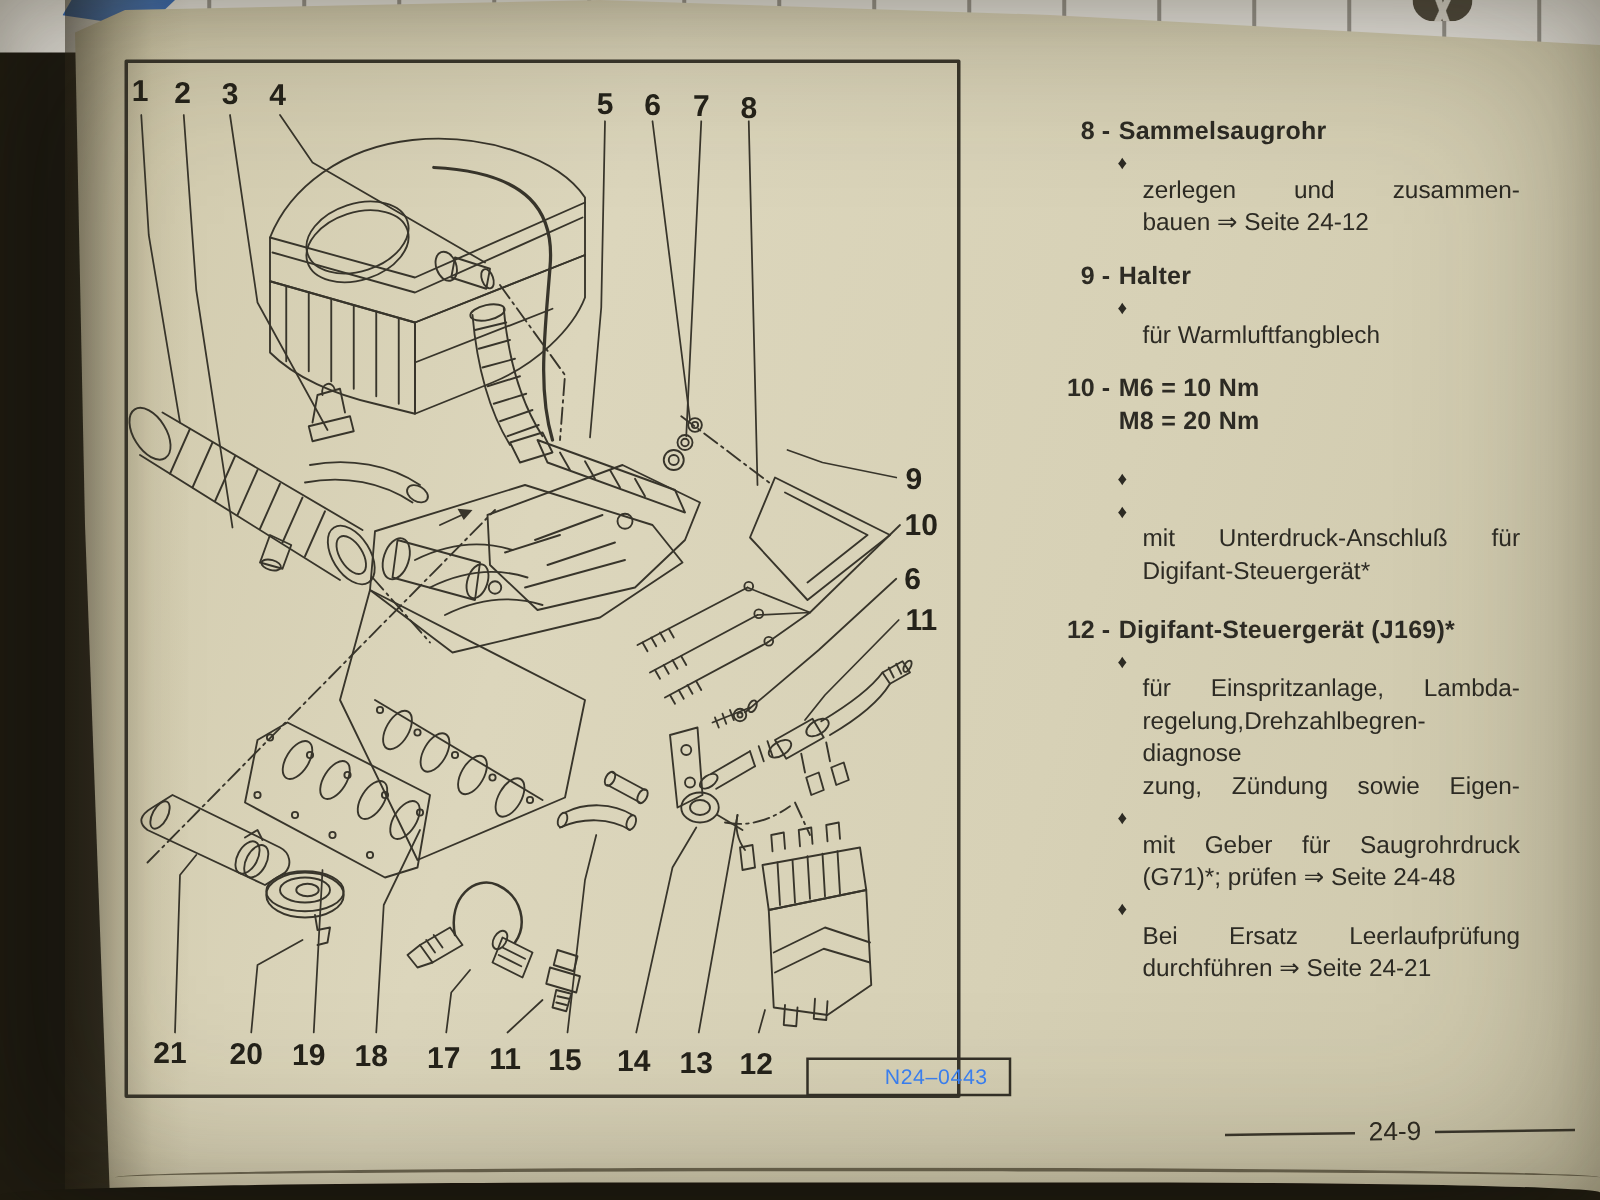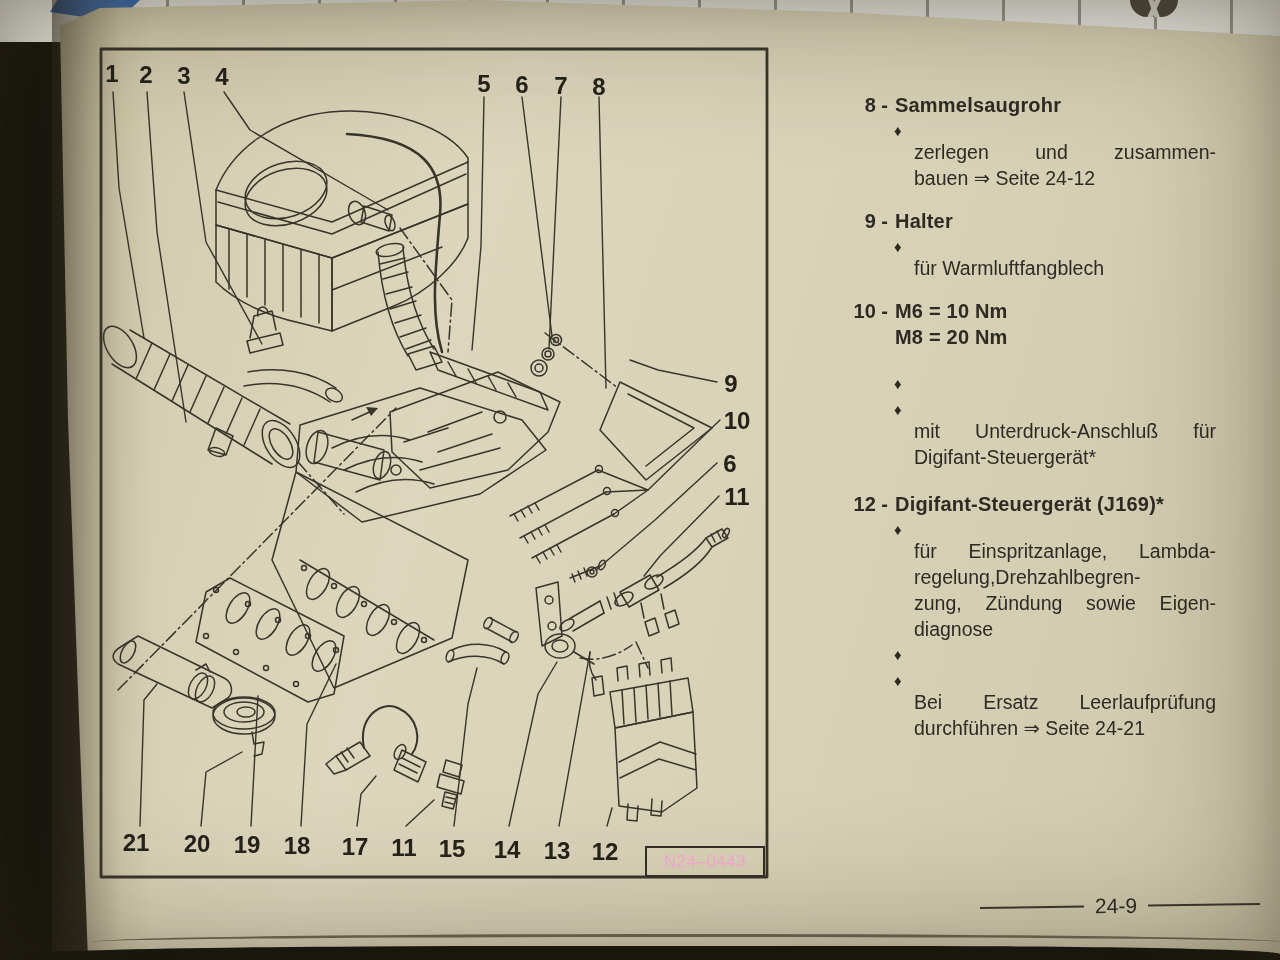--- a/index.html
+++ b/index.html
@@ -27,22 +27,22 @@
   .bottom-dark{position:absolute;left:0;top:946px;width:1280px;height:14px;background:#15130d;
         border-radius:40% 30% 0 0/10px 8px 0 0;}
   .vignette{position:absolute;inset:0;pointer-events:none;
         box-shadow:inset 0 0 150px rgba(46,38,20,.42),inset 0 0 40px rgba(46,38,20,.18);}
   svg.art{position:absolute;left:0;top:0;}
   
   .callout{position:absolute;transform:translateX(-50%);font-weight:bold;font-size:24px;
            color:#24221a;white-space:nowrap;}
   
   .figbox{position:absolute;left:645px;top:846px;width:116px;height:27px;border:2px solid #333027;
-          display:flex;align-items:center;justify-content:center;font-size:17px;color:#f9a8d4;
-          letter-spacing:.5px;}
+          display:flex;align-items:center;justify-content:center;font-size:17px;color:#3b82f6;
+          letter-spacing:.5px;padding-left:44px;}
   
   .legend{position:absolute;left:842px;top:92px;width:384px;color:#2d2b24;
           font-size:19.5px;line-height:26px;}
   .sec{margin-bottom:17px;}
   .sec.s11{margin-top:21px;}
   .sec.s12{margin-top:21px;}
   .hrow{display:flex;font-weight:bold;font-size:20px;}
   .hrow .num{flex:0 0 46px;width:46px;text-align:right;}
   .hrow .ttl{margin-left:7px;letter-spacing:.2px;}
   .bul{display:flex;}
@@ -382,26 +382,30 @@
     <div class="sec s12">
       <div class="hrow">
         <span class="num">12 -</span>
         <span class="ttl">Digifant-Steuergerät (J169)*</span>
       </div>
       <div class="bul">
         <span class="di">♦</span>
         <div class="bl">
           <div class="ln j">für Einspritzanlage, Lambda-</div>
           <div class="ln">regelung,Drehzahlbegren-</div>
+          <div class="ln">diagnose</div>
           <div class="ln j">zung, Zündung sowie Eigen-</div>
-          <div class="ln">diagnose</div>
-        </div>
-      </div>
-      <div class="bul">
-        <span class="di">♦</span>
+        </div>
+      </div>
+      <div class="bul">
+        <span class="di">♦</span>
+        <div class="bl">
+          <div class="ln j">mit Geber für Saugrohrdruck</div>
+          <div class="ln">(G71)*; prüfen ⇒ Seite 24-48</div>
+        </div>
       </div>
       <div class="bul">
         <span class="di">♦</span>
         <div class="bl">
           <div class="ln j">Bei Ersatz Leerlaufprüfung</div>
           <div class="ln">durchführen ⇒ Seite 24-21</div>
         </div>
       </div>
     </div>
 

